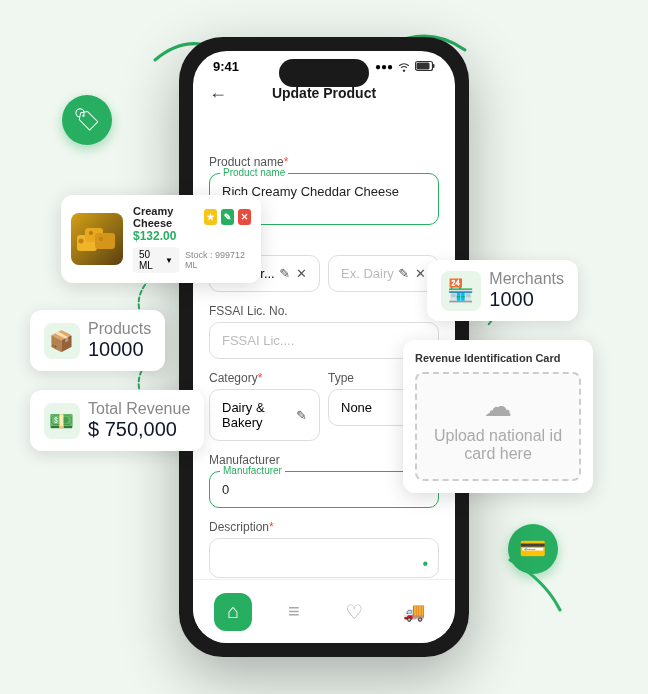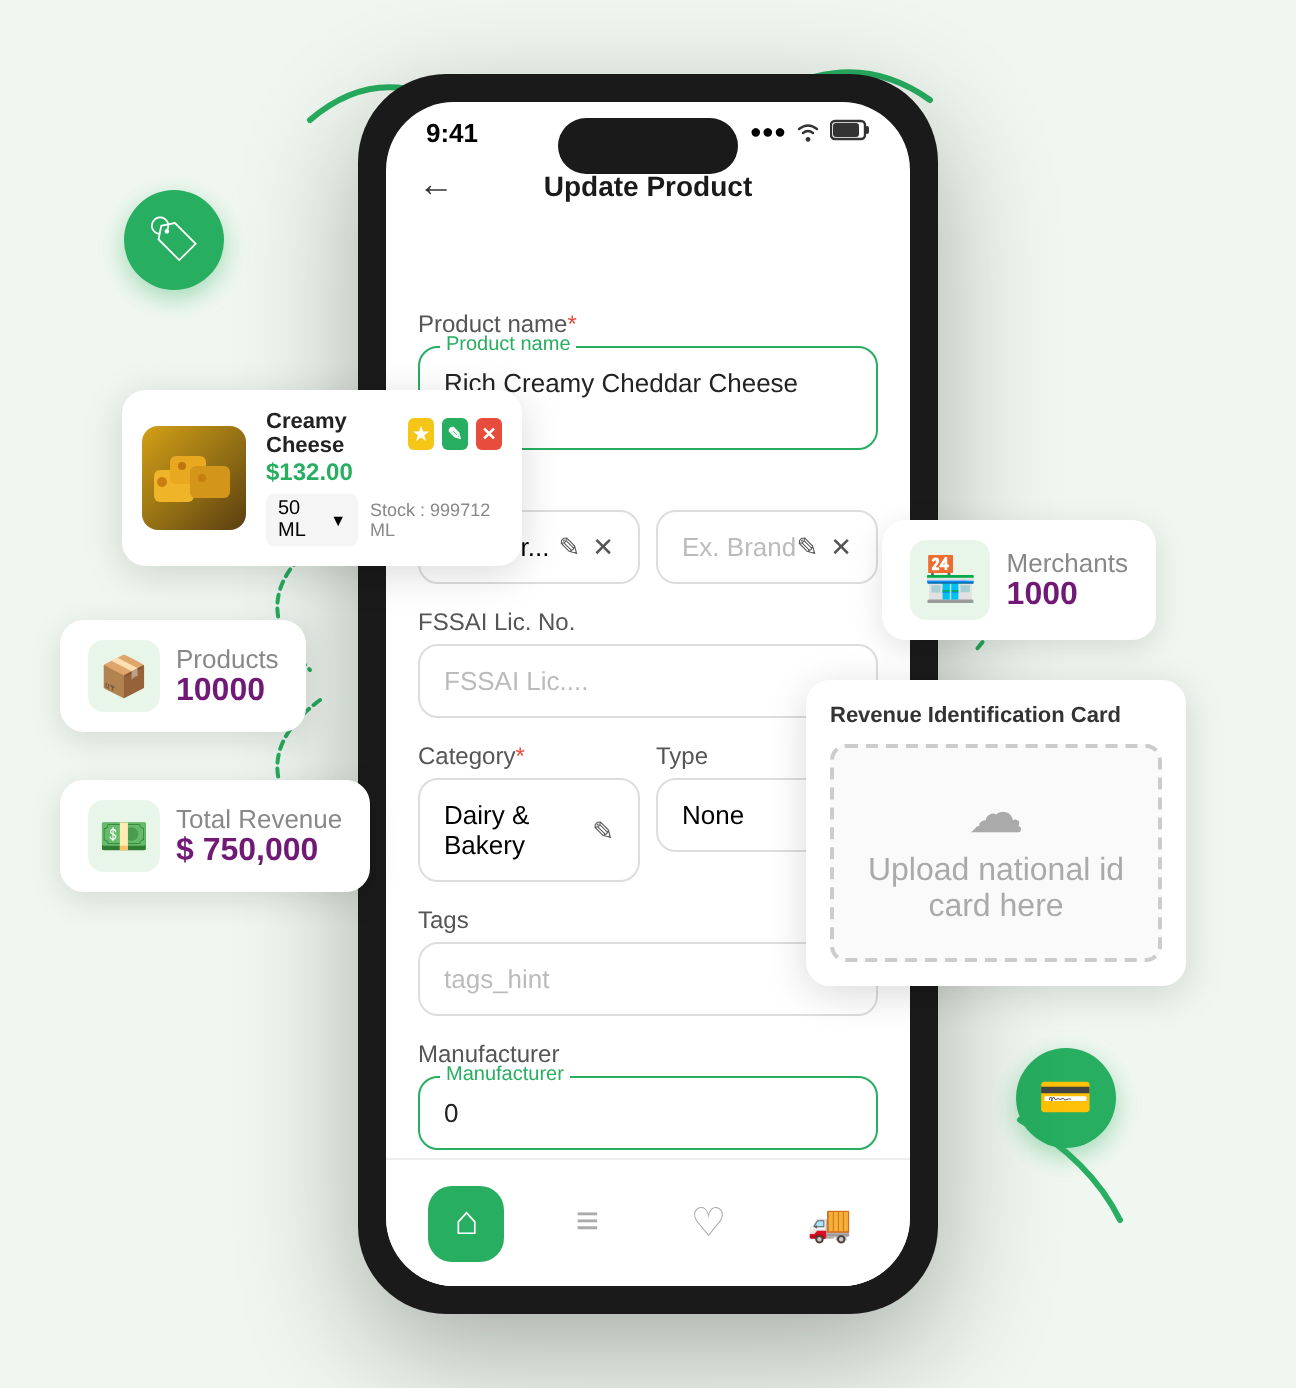--- a/index.html
+++ b/index.html
@@ -39,29 +39,29 @@
       width: 36px;
       height: 36px;
       border-radius: 8px;
       display: flex;
       align-items: center;
       justify-content: center;
       font-size: 18px;
     }
 
     .side-card .card-label {
-      font-size: 13px;
+      font-size: 16px;
       color: #888;
       font-weight: 500;
     }
 
     .side-card .card-value {
-      font-size: 16px;
-      font-weight: 700;
-      color: #701a75;
+      font-size: 20px;
+      font-weight: 400;
+      color: #0f172a;
     }
 
     .card-products { left: 30px; top: 310px; }
     .card-revenue { left: 30px; top: 390px; }
     .card-merchants { right: 70px; top: 260px; }
 
     
     .product-float-card {
       position: absolute;
       left: 45px;
@@ -490,21 +490,21 @@
             <span>DairyFr...</span>
             <div style="display:flex; gap:6px; align-items:center;">
               <span style="font-size:13px;color:#555;">✎</span>
               <span style="font-size:13px;color:#555;">✕</span>
             </div>
           </div>
         </div>
         <div class="form-field">
           <div style="height:18px;"></div>
           <div class="brand-input-wrap">
-            <span style="color:#bbb;">Ex. Brand</span>
+            <span style="color:#bbb;">Ex. Dairy</span>
             <div style="display:flex; gap:6px; align-items:center;">
               <span style="font-size:13px;color:#555;">✎</span>
               <span style="font-size:13px;color:#555;">✕</span>
             </div>
           </div>
         </div>
       </div>
 
       <div class="form-field">
         <div class="field-label">FSSAI Lic. No.</div>
@@ -524,26 +524,20 @@
           </div>
         </div>
         <div class="form-field">
           <div class="field-label">Type</div>
           <div class="category-input">
             <span>None</span>
           </div>
         </div>
       </div>
 
-      <div class="form-field">
-        <div class="field-label">Tags</div>
-        <div class="text-input" style="color:#bbb;">
-          <span>tags_hint</span>
-        </div>
-      </div>
 
       <div class="form-field">
         <div class="field-label">Manufacturer</div>
         <div class="input-wrapper">
           <div class="text-input active">
             <span style="position:absolute;top:-7px;left:10px;font-size:10px;color:#27ae60;background:white;padding:0 3px;">Manufacturer</span>
             <span>0</span>
           </div>
         </div>
       </div>

